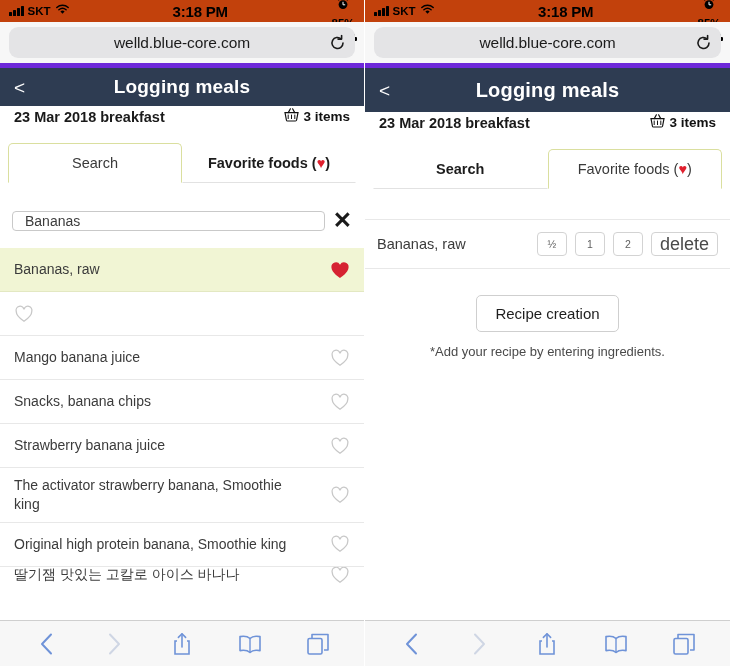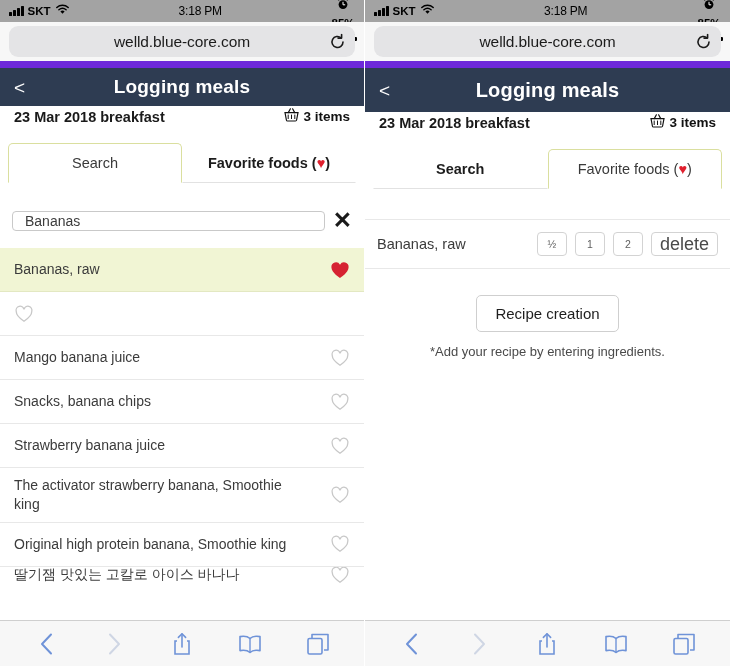--- a/index.html
+++ b/index.html
@@ -17,25 +17,25 @@
     background: #ffffff;
     overflow: hidden;
   }
   .panel.left { border-right: 1px solid #ffffff; }
 
   
   .statusbar {
     height: 22px; flex: 0 0 22px;
     display: flex; align-items: center;
     padding: 0 9px;
-    background: #a3a3a3;
+    background: #c2410c;
     font-size: 12px; font-weight: bold; color: #000;
   }
   .sb-left { display: flex; align-items: center; gap: 4px; }
-  .sb-center { flex: 1; text-align: center; font-size: 12px; font-weight: normal; letter-spacing: -0.2px;}
+  .sb-center { flex: 1; text-align: center; font-size: 15px; font-weight: bold; letter-spacing: -0.2px;}
   .sb-right { display: flex; align-items: center; gap: 4px; flex-direction: column; }
   .bars { display: flex; align-items: flex-end; gap: 1.5px; height: 9px; }
   .bars i { width: 2.5px; background: #000; border-radius: 0.5px; display:block;}
   .bars i:nth-child(1){height:4px;} .bars i:nth-child(2){height:6px;}
   .bars i:nth-child(3){height:8px;} .bars i:nth-child(4){height:10px;}
   .carrier { font-size: 11.5px; font-weight: bold; }
   .batt {
     width: 24px; height: 11px; border: 1.3px solid #000; border-radius: 3px;
     position: relative; padding: 1.3px;
   }
@@ -43,21 +43,21 @@
     content:""; position:absolute; right:-3.2px; top:3px;
     width:2px; height:4px; background:#000; border-radius:0 1px 1px 0;
   }
   .batt .fill { height: 100%; background:#000; border-radius:1px; width: 100%; }
   .pct { font-size: 11.5px; font-weight: bold; }
 
   
   .urlbar-wrap {
     flex: 0 0 46px; height: 46px;
     background: #f7f7f7;
-    border-bottom: 7px solid #6d28d9;
+    border-bottom: 5px solid #6d28d9;
     display: flex; align-items: center;
     padding: 0 9px;
   }
   .urlbar {
     flex: 1; height: 31px;
     background: #e4e4e6; border-radius: 9px;
     display: flex; align-items: center; justify-content: center;
     position: relative;
   }
   .url-text { font-size: 15.5px; color: #1b1b1b; letter-spacing: -0.1px; }

